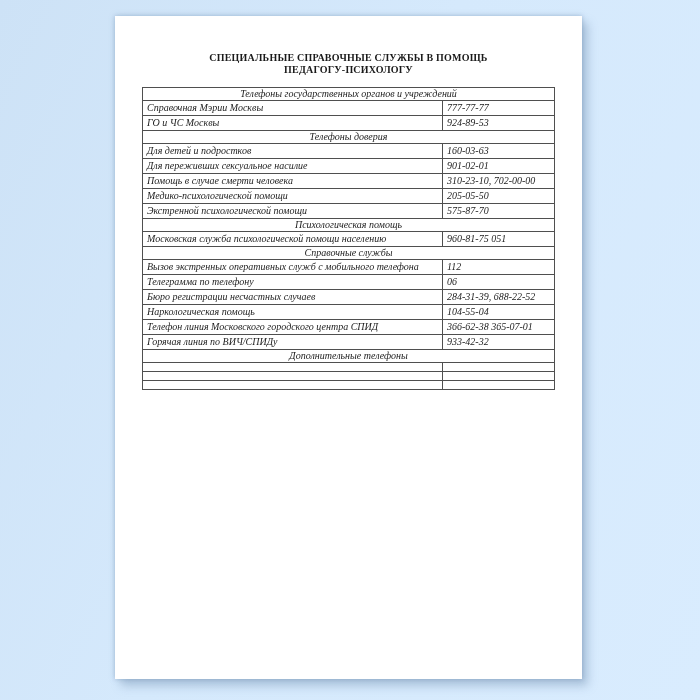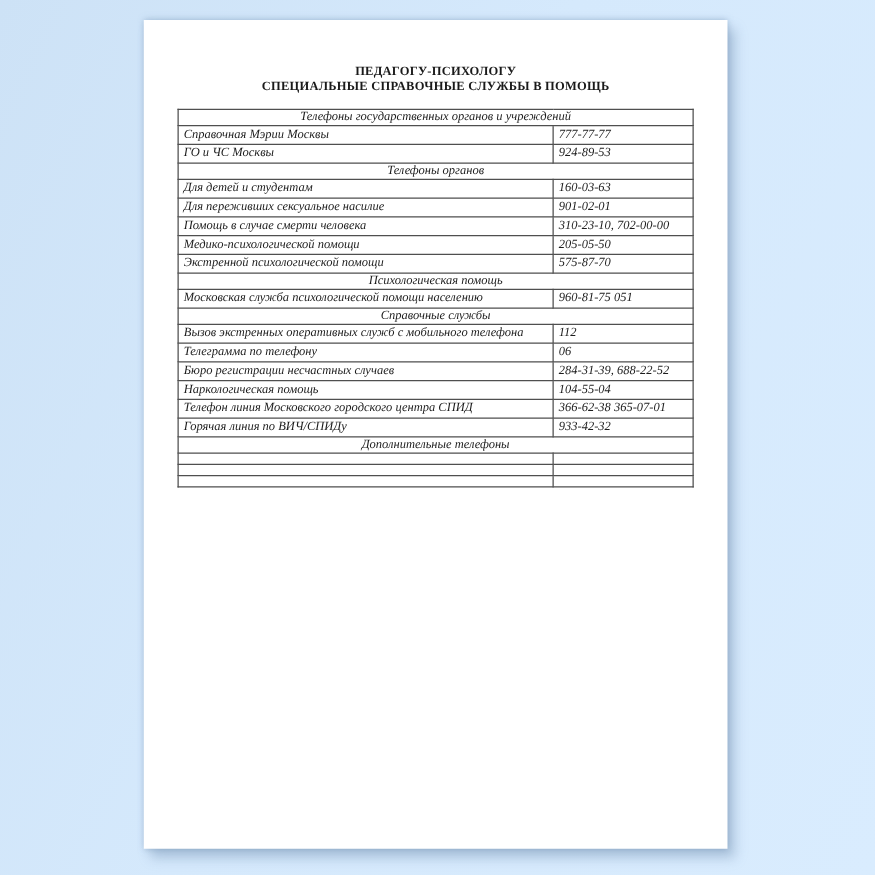--- a/index.html
+++ b/index.html
@@ -68,46 +68,46 @@
     padding: 0 4px;
     line-height: 8px;
   }
 </style>
 </head>
 <body>
 
 <div class="sheet">
 
   <div class="doc-title">
+    <div>СПЕЦИАЛЬНЫЕ СПРАВОЧНЫЕ СЛУЖБЫ В ПОМОЩЬ</div>
     <div>ПЕДАГОГУ-ПСИХОЛОГУ</div>
-    <div>СПЕЦИАЛЬНЫЕ СПРАВОЧНЫЕ СЛУЖБЫ В ПОМОЩЬ</div>
   </div>
 
   <table class="phone-table">
     <colgroup>
       <col style="width:300px">
       <col style="width:112px">
     </colgroup>
     <tbody>
       <tr class="section-row">
         <td colspan="2">Телефоны государственных органов и учреждений</td>
       </tr>
       <tr>
         <td class="name">Справочная Мэрии Москвы</td>
         <td class="phone">777-77-77</td>
       </tr>
       <tr>
         <td class="name">ГО и ЧС Москвы</td>
         <td class="phone">924-89-53</td>
       </tr>
       <tr class="section-row">
-        <td colspan="2">Телефоны органов</td>
+        <td colspan="2">Телефоны доверия</td>
       </tr>
       <tr>
-        <td class="name">Для детей и студентам</td>
+        <td class="name">Для детей и подростков</td>
         <td class="phone">160-03-63</td>
       </tr>
       <tr>
         <td class="name">Для переживших сексуальное насилие</td>
         <td class="phone">901-02-01</td>
       </tr>
       <tr>
         <td class="name">Помощь в случае смерти человека</td>
         <td class="phone">310-23-10, 702-00-00</td>
       </tr>

